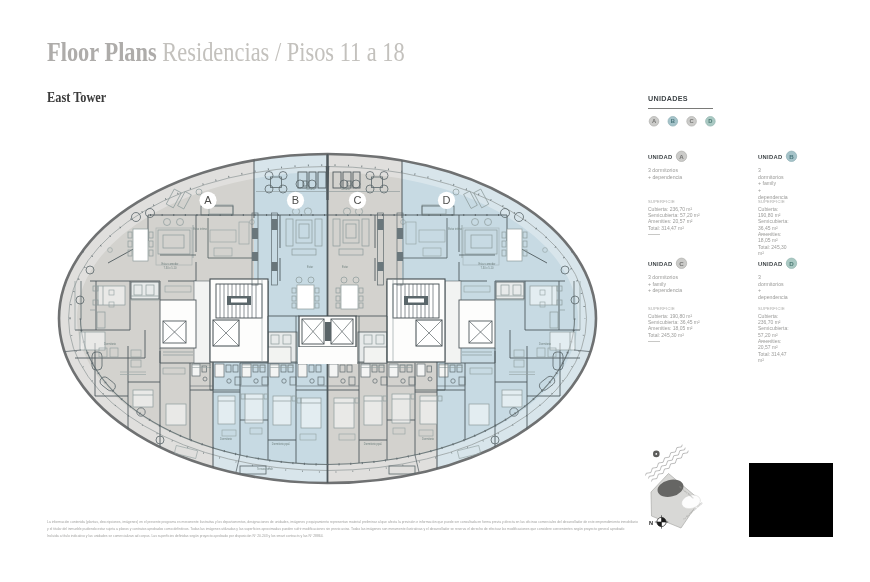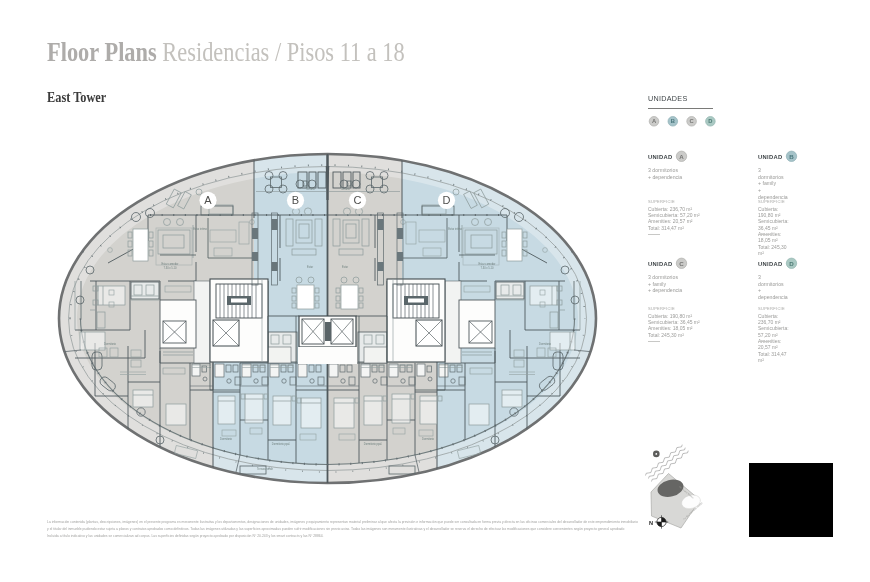--- a/index.html
+++ b/index.html
@@ -621,21 +621,21 @@
   <g>
     <text x="649" y="525" font-size="5.6" font-weight="bold" fill="#1c1c1c" font-family="Liberation Sans">N</text>
     <circle cx="661.5" cy="522" r="4.6" fill="#fff" stroke="#1c1c1c" stroke-width="0.7"></circle>
     <path d="M661.5,522 L661.5,517.4 A4.6,4.6 0 0 1 666.1,522 Z" fill="#1c1c1c"></path>
     <path d="M661.5,522 L661.5,526.6 A4.6,4.6 0 0 1 656.9,522 Z" fill="#1c1c1c"></path>
     <line x1="654.8" y1="522" x2="668.2" y2="522" stroke="#1c1c1c" stroke-width="0.6"></line>
     <line x1="661.5" y1="515.3" x2="661.5" y2="528.7" stroke="#1c1c1c" stroke-width="0.6"></line>
   </g>
   </svg>
 
-<div class="abs" style="left:648px;top:93.8px;font-size:7.2px;font-weight:normal;letter-spacing:0.3px;color:#3f4548;">UNIDADES</div>
+<div class="abs" style="left:648px;top:93.8px;font-size:7.2px;font-weight:bold;letter-spacing:0.3px;color:#3f4548;">UNIDADES</div>
 
 <div class="abs" style="left:648px;top:108px;width:65px;height:0.8px;background:#7a7a78;"></div>
 
 <svg class="abs" style="left:644px;top:111px;" width="80" height="21" viewBox="0 0 80 21">
   <circle cx="10" cy="10.3" r="4.8" fill="#cbcbc9" stroke="#b0b0ae" stroke-width="0.7"></circle>
   <text x="10" y="12.4" text-anchor="middle" font-size="5.8" font-weight="bold" fill="#757573">A</text>
   <circle cx="28.8" cy="10.3" r="4.8" fill="#a5c3c9" stroke="#8fb0b6" stroke-width="0.7"></circle>
   <text x="28.8" y="12.4" text-anchor="middle" font-size="5.8" font-weight="bold" fill="#49767c">B</text>
   <circle cx="47.6" cy="10.3" r="4.8" fill="#cbcbc9" stroke="#b0b0ae" stroke-width="0.7"></circle>
   <text x="47.6" y="12.4" text-anchor="middle" font-size="5.8" font-weight="bold" fill="#757573">C</text>

